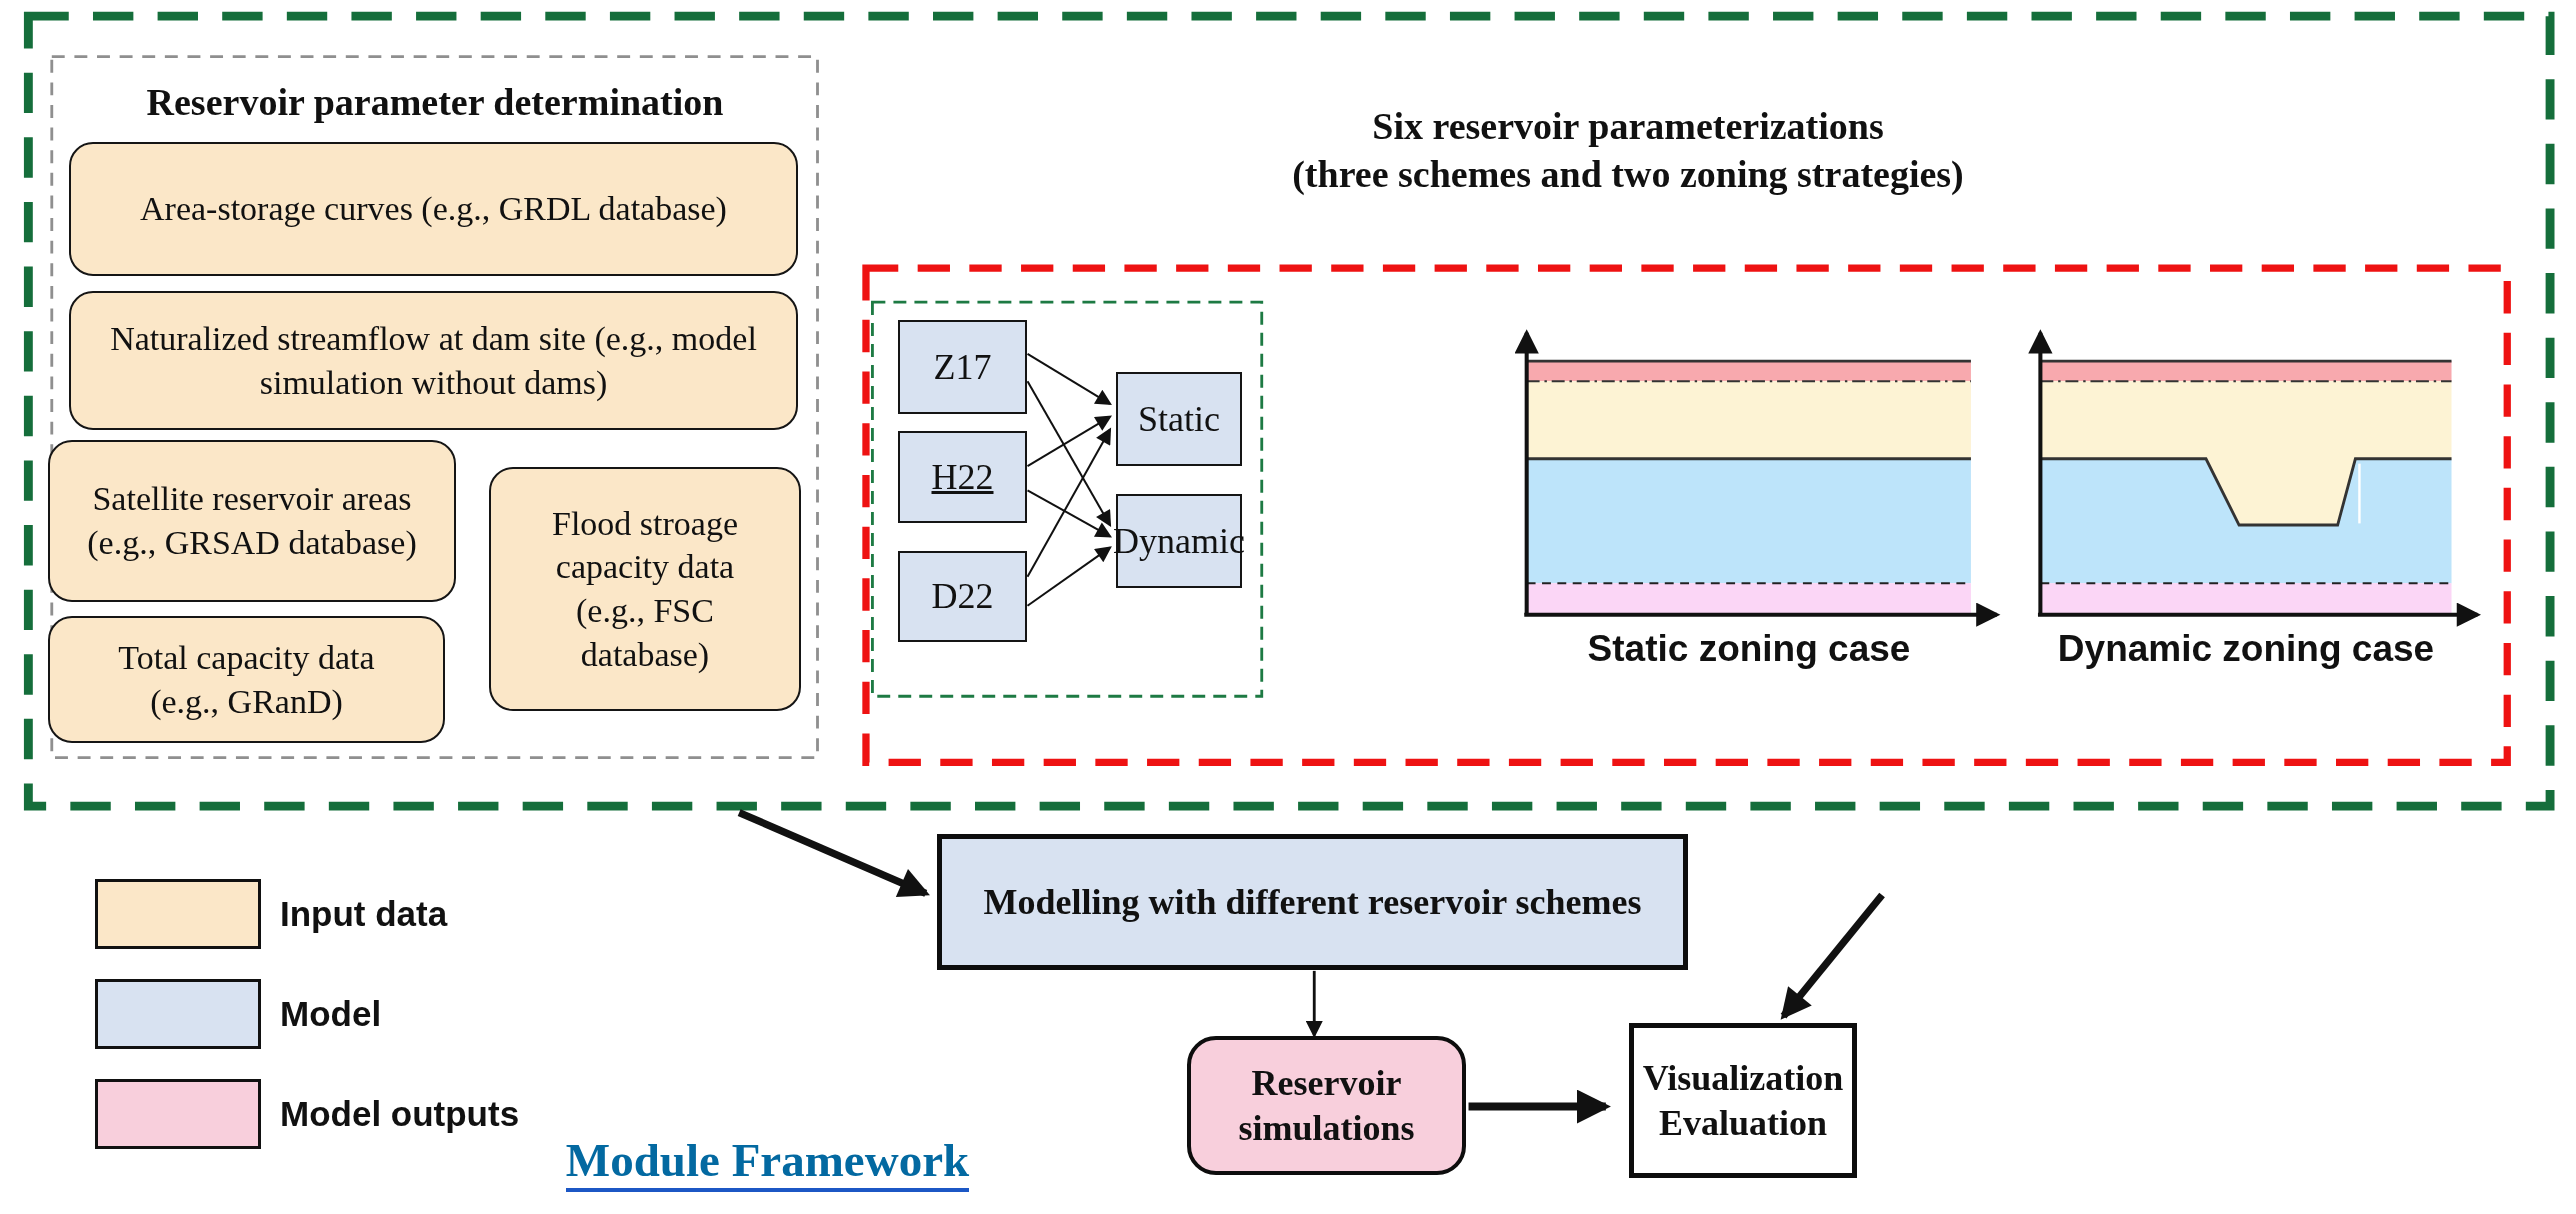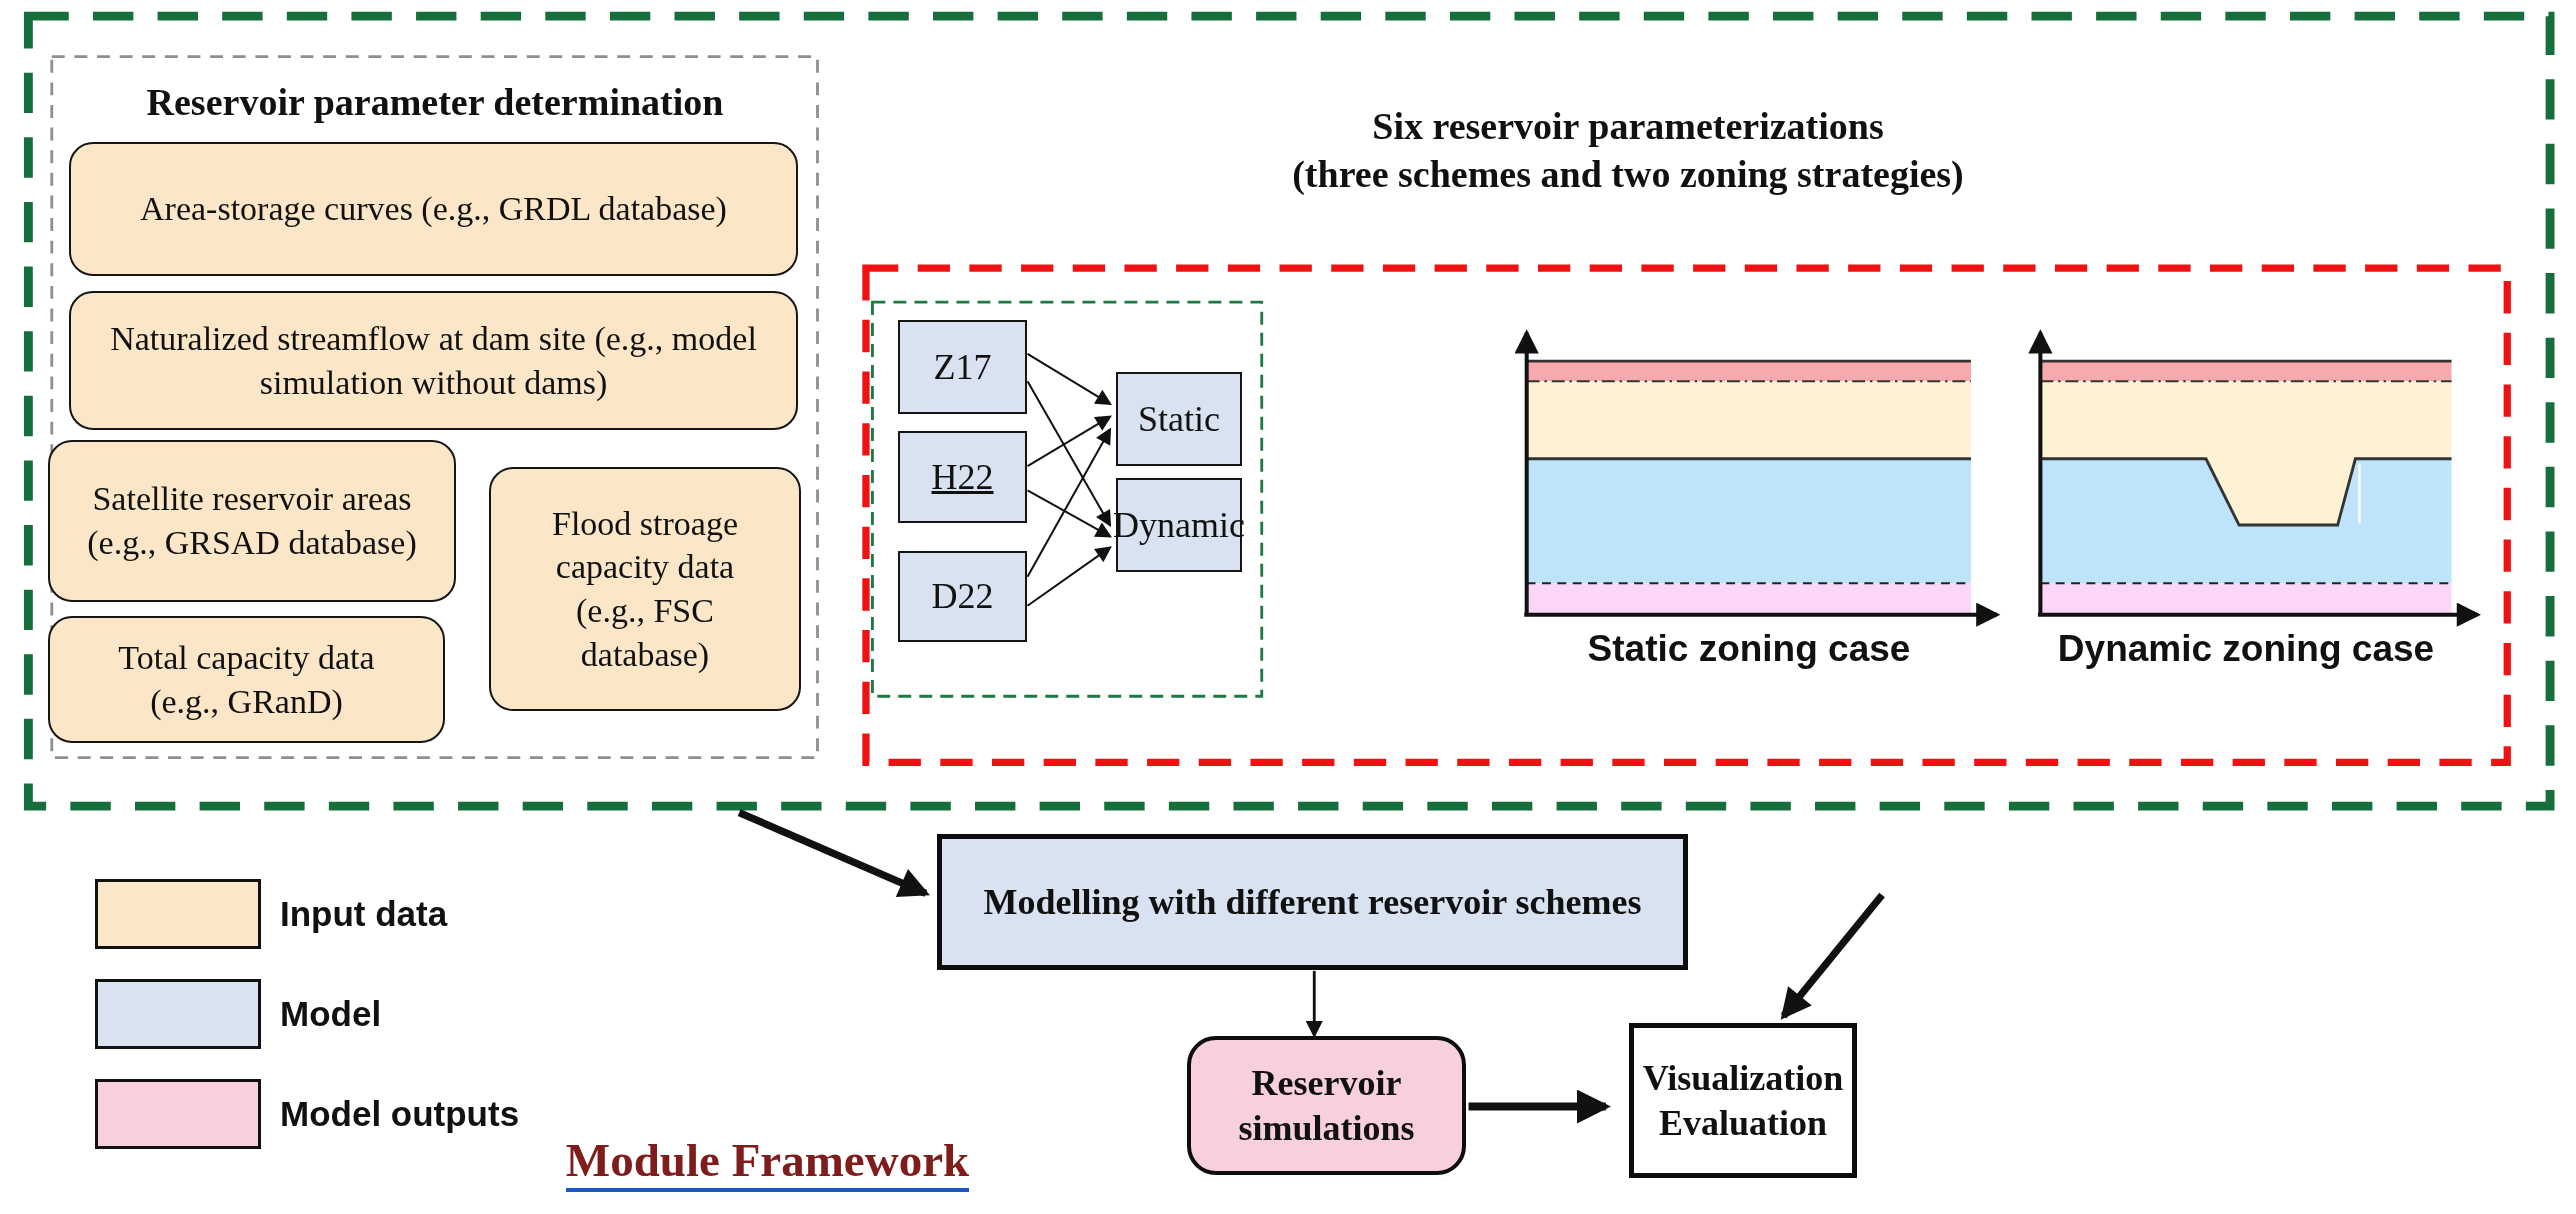--- a/index.html
+++ b/index.html
@@ -12,21 +12,21 @@
   .tan{background:#fbe7c8;border:2.4px solid #151515;border-radius:24px;}
   .bluebox{background:#d8e2f1;border:2.4px solid #151515;}
   .serif42{font-size:34px;line-height:1.28;}
   .serif44{font-size:36px;line-height:1.25;}
   .heading{font-size:38px;font-weight:bold;line-height:1.25;}
   .sanslabel{font-family:"Liberation Sans","DejaVu Sans",sans-serif;font-weight:bold;font-size:37px;}
   .legendlabel{font-family:"Liberation Sans","DejaVu Sans",sans-serif;font-weight:bold;font-size:35px;
                display:flex;align-items:center;}
   .swatch{border:3.2px solid #111;}
   .flowtext{font-weight:bold;}
-  #module-framework{font-size:47px;font-weight:bold;color:#7f1d1d;
+  #module-framework{font-size:47px;font-weight:bold;color:#0369a1;
     border-bottom:4.8px solid #1c57c5;padding-bottom:1.6px;}
 </style>
 </head>
 <body>
 
 <svg id="canvas-svg" width="2576" height="1214" viewBox="0 0 3189 1503">
   <defs>
     <marker id="ahS" viewBox="0 0 10 10" refX="8.5" refY="5" markerWidth="9" markerHeight="8" orient="auto">
       <path d="M0 0 L10 5 L0 10 z" fill="#111"></path>
     </marker>
@@ -102,21 +102,21 @@
   <div class="abs heading" style="left:1131px;top:103px;width:994px;text-align:center;">
     <div>Six reservoir parameterizations</div>
     <div>(three schemes and two zoning strategies)</div>
   </div>
 
   <div class="abs cbox bluebox serif44" style="left:898px;top:320px;width:129px;height:94px;">Z17</div>
   <div class="abs cbox bluebox serif44" style="left:898px;top:431px;width:129px;height:92px;text-decoration:underline;">H22</div>
   <div class="abs cbox bluebox serif44" style="left:898px;top:551px;width:129px;height:91px;">D22</div>
 
   <div class="abs cbox bluebox serif44" style="left:1116px;top:372px;width:126px;height:94px;">Static</div>
-  <div class="abs cbox bluebox serif44" style="left:1116px;top:478px;width:126px;height:94px;">Dynamic</div>
+  <div class="abs cbox bluebox serif44" style="left:1116px;top:494px;width:126px;height:94px;">Dynamic</div>
 
   <div class="abs cbox sanslabel" style="left:1527px;top:624px;width:444px;height:50px;">Static zoning case</div>
   <div class="abs cbox sanslabel" style="left:2028px;top:624px;width:436px;height:50px;">Dynamic zoning case</div>
 
   <div class="abs swatch" style="left:95px;top:879px;width:166px;height:70px;background:#fbe7c8;"></div>
   <div class="abs legendlabel" style="left:280px;top:879px;width:420px;height:70px;">Input data</div>
 
   <div class="abs swatch" style="left:95px;top:979px;width:166px;height:70px;background:#d8e2f1;"></div>
   <div class="abs legendlabel" style="left:280px;top:979px;width:420px;height:70px;">Model</div>
 

